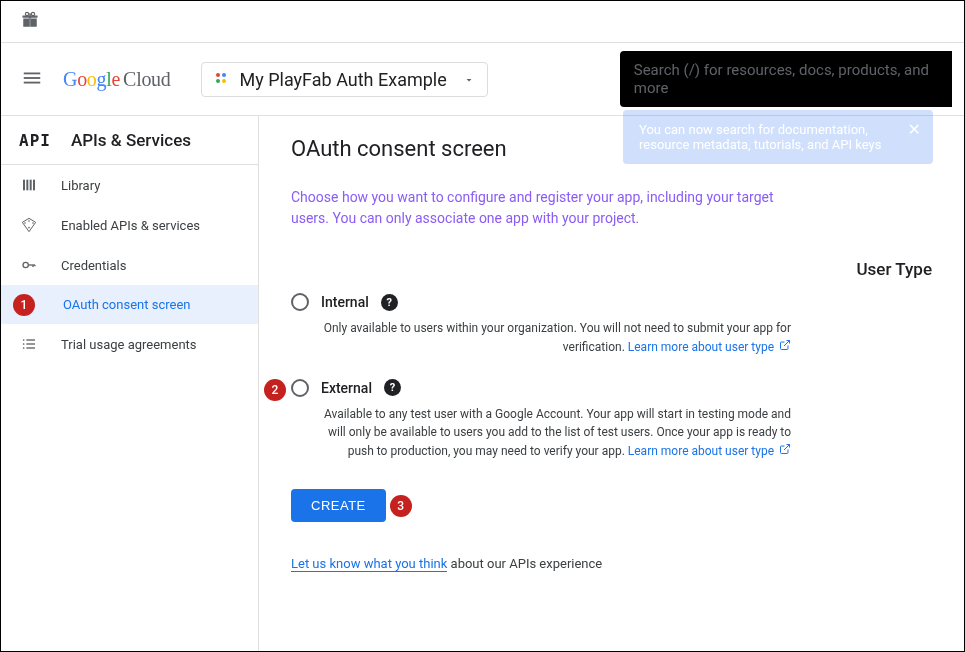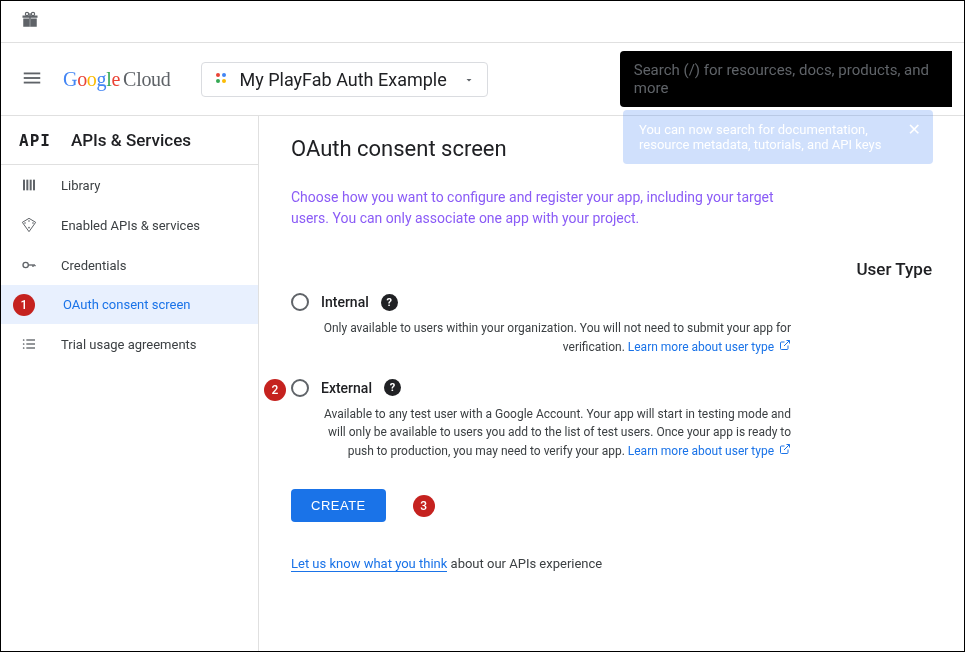--- a/index.html
+++ b/index.html
@@ -51,21 +51,21 @@
   .radio-row .radio-circle { width: 18px; height: 18px; border: 2px solid #5f6368; border-radius: 50%; cursor: pointer; flex-shrink: 0; }
   .radio-row .radio-label { font-weight: 500; font-size: 14px; }
   .help-icon-q { width: 17px; height: 17px; border-radius: 50%; background: #202124; color: #fff; display: inline-flex; align-items: center; justify-content: center; font-size: 11px; font-weight: bold; cursor: pointer; }
   
   .radio-desc { margin-left: 30px; font-size: 12px; color: #3c4043; line-height: 1.55; max-width: 470px; margin-bottom: 22px; }
   .radio-desc a { color: #1a73e8; text-decoration: none; }
   
   .radio-block-wrap { position: relative; text-align: right; }
   .radio-block-wrap .num-badge.abs { position: absolute; left: -27px; top: 0; }
   
-  .create-row { display: flex; align-items: center; gap: 27px; margin-top: 28px; margin-bottom: 34px; }
+  .create-row { display: flex; align-items: center; gap: 4px; margin-top: 28px; margin-bottom: 34px; }
   .create-btn { background: #1a73e8; color: #fff; border: none; padding: 9px 20px; border-radius: 4px; font-size: 13px; font-weight: 500; letter-spacing: 0.5px; cursor: pointer; }
   
   .feedback-line { font-size: 13px; color: #3c4043; }
   .feedback-line a { color: #1a73e8; text-decoration: none; border-bottom: 1px solid #1a73e8; }
 </style>
 </head>
 <body>
 
 <div class="trial-banner">
   <span class="gift-icon">

